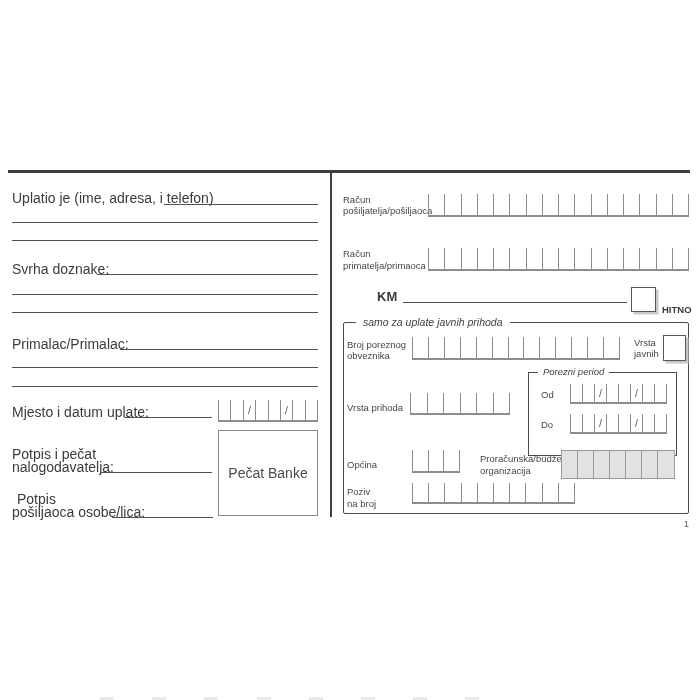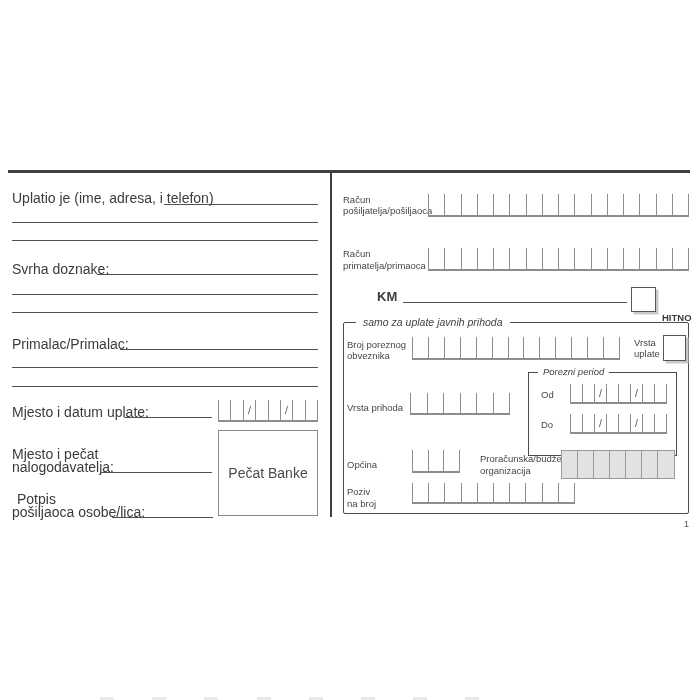--- a/index.html
+++ b/index.html
@@ -53,21 +53,21 @@
       <span class="cell"></span>
       <span class="cell"></span>
       <span class="cell">/</span>
       <span class="cell"></span>
       <span class="cell"></span>
       <span class="cell">/</span>
       <span class="cell"></span>
       <span class="cell"></span>
     </div>
 
-  <div class="lbl" style="left:12px;top:448px;">Mjesto i pečat</div>
+  <div class="lbl" style="left:12px;top:448px;">Potpis i pečat</div>
   <div class="lbl" style="left:12px;top:461px;">nalogodavatelja:</div>
   <div class="wline" style="left:100px;top:472px;width:112px;"></div>
 
   <div class="stampbox" style="left:218px;top:430px;width:100px;height:86px;">
     <span class="lbl" style="position:static;color:#4a4a4a;">Pečat Banke</span>
   </div>
 
   <div class="lbl" style="left:8px;top:493px;padding-left:9px;">Potpis</div>
   <div class="lbl" style="left:12px;top:506px;">pošiljaoca osobe/lica:</div>
   <div class="wline" style="left:112px;top:517px;width:101px;"></div>
@@ -110,21 +110,21 @@
       <span class="cell"></span>
       <span class="cell"></span>
       <span class="cell"></span>
       <span class="cell"></span>
       <span class="cell"></span>
     </div>
 
   <div class="lbl bold" style="left:377px;top:291px;font-size:13px;">KM</div>
   <div class="wline" style="left:403px;top:302px;width:224px;border-bottom-width:1.4px;"></div>
   <div class="shadowbox" style="left:631px;top:287px;width:25px;height:25px;"></div>
-  <div class="lbl bold" style="left:662px;top:312px;font-size:9.5px;">HITNO</div>
+  <div class="lbl bold" style="left:662px;top:304px;font-size:9.5px;">HITNO</div>
 
   <div class="sectionbox" style="left:343px;top:322px;width:346px;height:192px;">
     <span class="legend" style="left:12px;top:-7px;font-size:10.5px;">samo za uplate javnih prihoda</span>
   </div>
 
   <div class="lbl-sm" style="left:347px;top:339px;">Broj poreznog</div>
   <div class="lbl-sm" style="left:347px;top:350px;">obveznika</div>
   <div class="comb" style="left:412px;top:337px;width:208px;height:23px;">
       <span class="cell"></span>
       <span class="cell"></span>
@@ -134,21 +134,21 @@
       <span class="cell"></span>
       <span class="cell"></span>
       <span class="cell"></span>
       <span class="cell"></span>
       <span class="cell"></span>
       <span class="cell"></span>
       <span class="cell"></span>
       <span class="cell"></span>
     </div>
   <div class="lbl-sm" style="left:634px;top:337px;">Vrsta</div>
-  <div class="lbl-sm" style="left:634px;top:348px;">uplate</div>
+  <div class="lbl-sm" style="left:634px;top:348px;">javnih</div>
   <div class="shadowbox" style="left:663px;top:335px;width:23px;height:26px;"></div>
 
   <div class="sectionbox" style="left:528px;top:372px;width:149px;height:84px;border-width:1.4px;border-radius:0;">
     <span class="legend" style="left:9px;top:-7px;font-size:9.5px;padding:0 5px;">Porezni period</span>
   </div>
   <div class="lbl-sm" style="left:541px;top:389px;">Od</div>
   <div class="comb" style="left:570px;top:384px;width:97px;height:20px;">
       <span class="cell"></span>
       <span class="cell"></span>
       <span class="cell">/</span>

